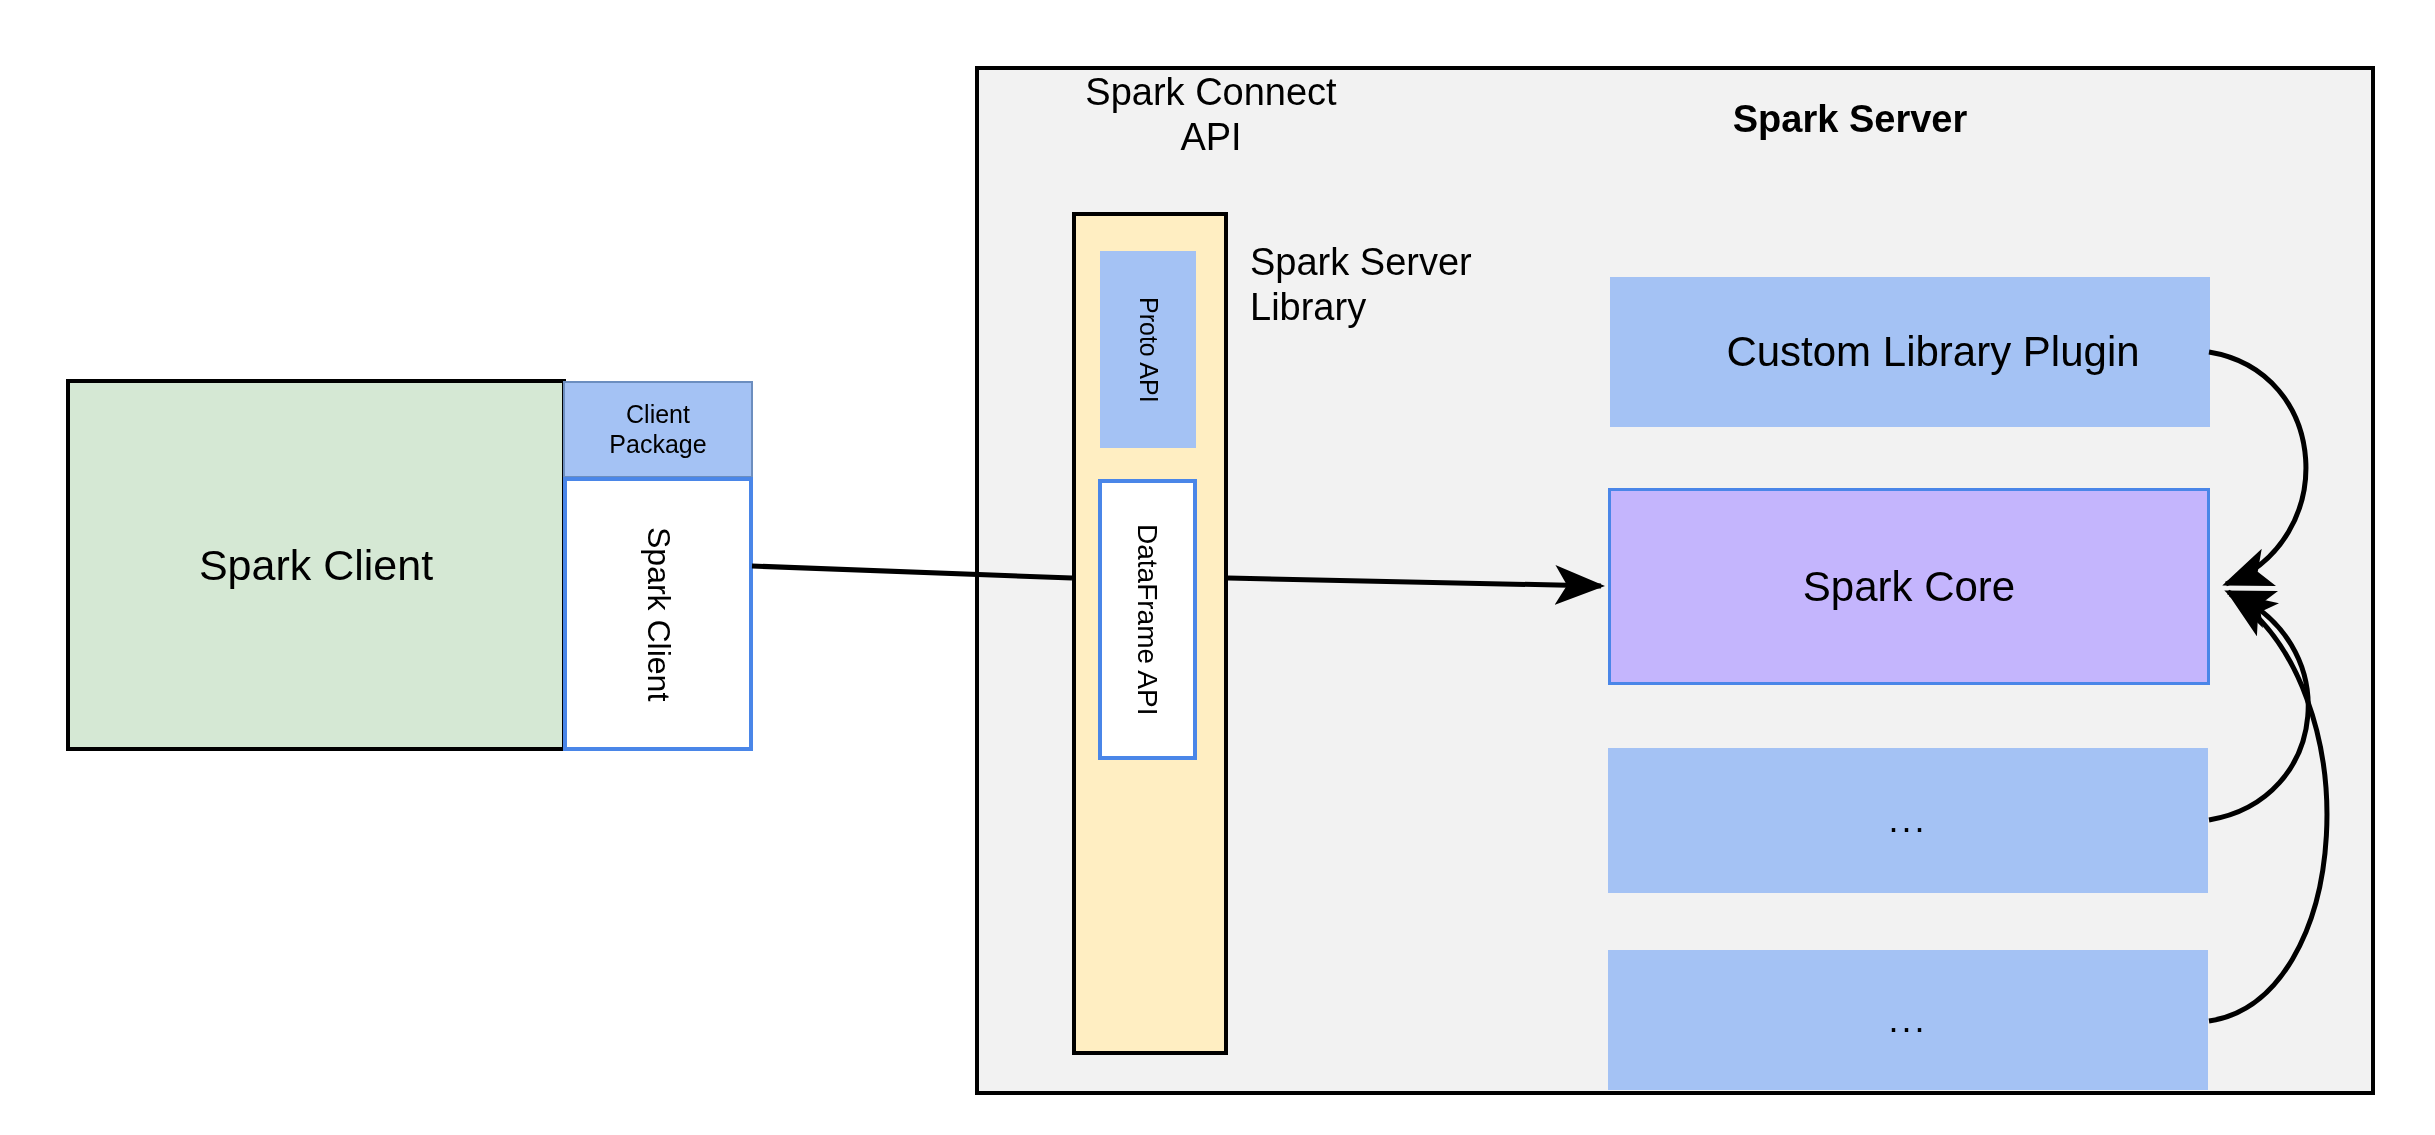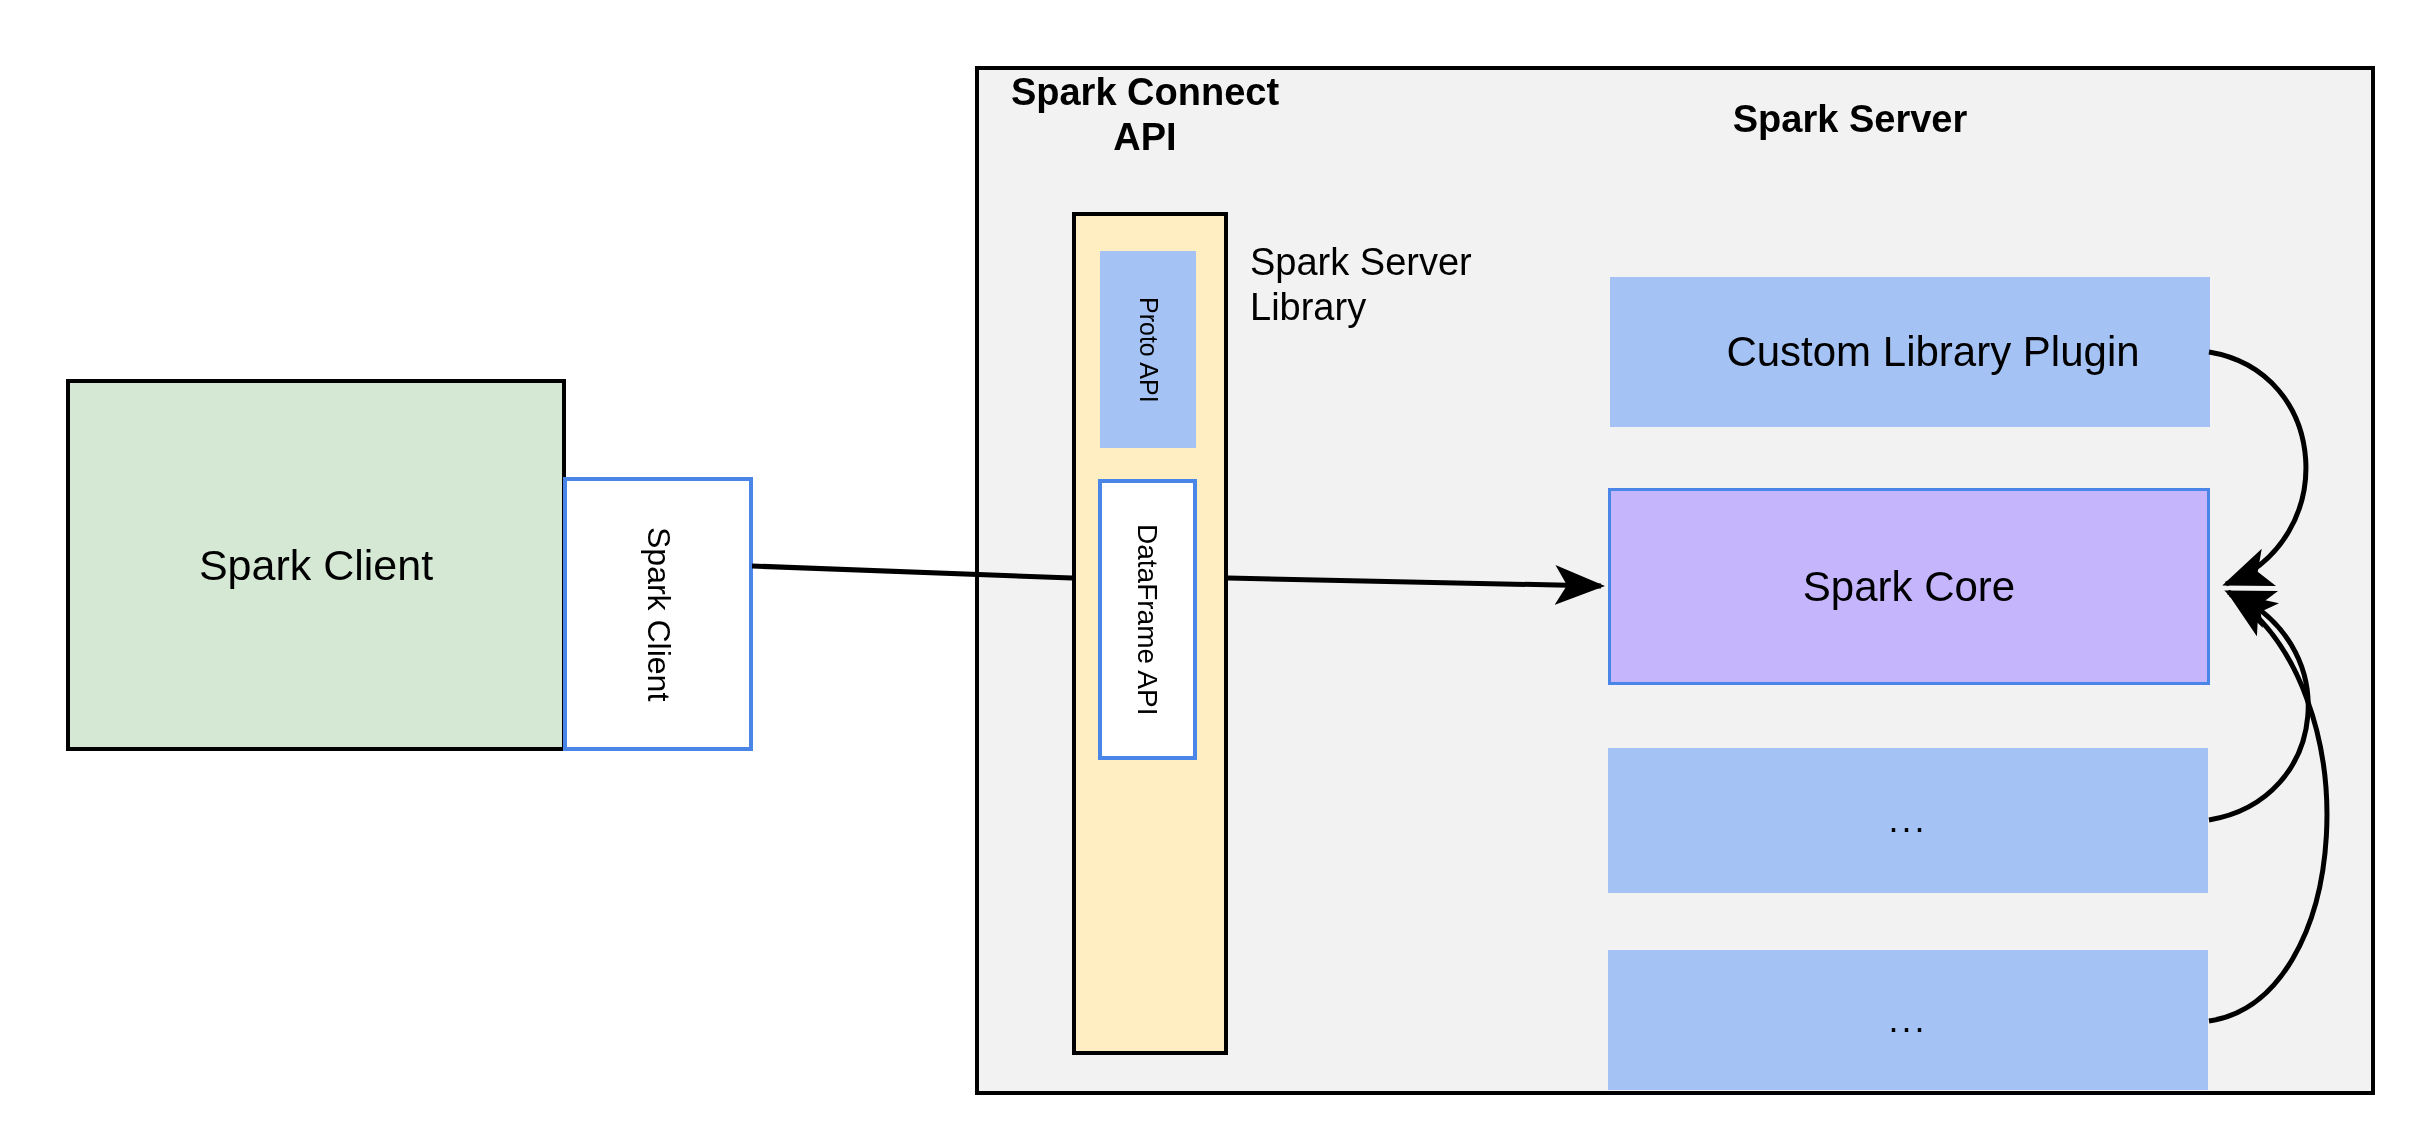--- a/index.html
+++ b/index.html
@@ -64,28 +64,27 @@
   
   #server-panel {
     left: 975px;
     top: 66px;
     width: 1400px;
     height: 1029px;
     background: #f2f2f2;
     border: 4px solid #000000;
   }
   #spark-connect-api-label {
-    left: 1000px;
+    left: 1066px;
     top: 70px;
     width: 290px;
     height: 86px;
     font-size: 38px;
     flex-direction: column;
     justify-content: flex-start;
-    font-weight: bold;
   }
   #spark-connect-api-label span { display: block; }
   #server-panel-title {
     left: 1680px;
     top: 95px;
     width: 340px;
     height: 48px;
     font-size: 38px;
     font-weight: bold;
   }
@@ -208,20 +207,26 @@
   <div class="box" id="custom-library-plugin">Custom Library Plugin</div>
   <div class="box" id="spark-core">Spark Core</div>
   <div class="box" id="ellipsis-box-1">...</div>
   <div class="box" id="ellipsis-box-2">...</div>
 
   <div class="box" id="client-app">
     <div>
       <div>Spark Client</div>
     </div>
   </div>
+  <div class="box" id="client-package">
+    <div>
+      <div>Client</div>
+      <div>Package</div>
+    </div>
+  </div>
   <div class="box" id="spark-client">
     <span class="vert-text">Spark Client</span>
   </div>
 
   <svg id="connectors" viewBox="0 0 2435 1135">
     <defs>
       <marker id="arrowhead" markerWidth="10" markerHeight="8" refX="9.2" refY="4" orient="auto" markerUnits="strokeWidth">
         <path d="M0,0 L10,4 L0,8 L2.4,4 Z" fill="#000000"></path>
       </marker>
     </defs>

